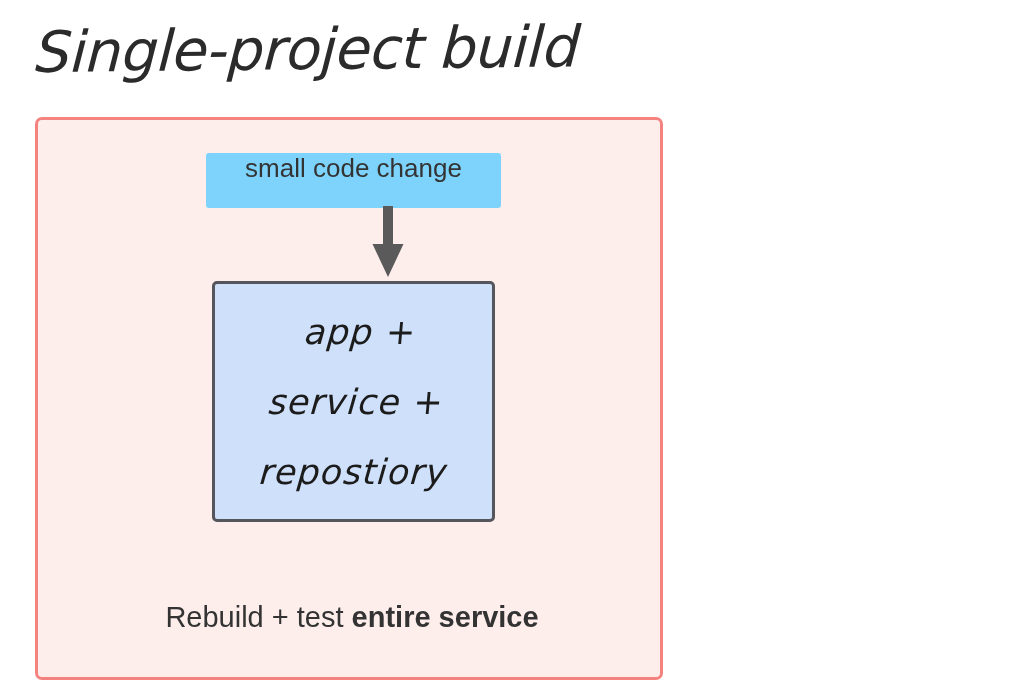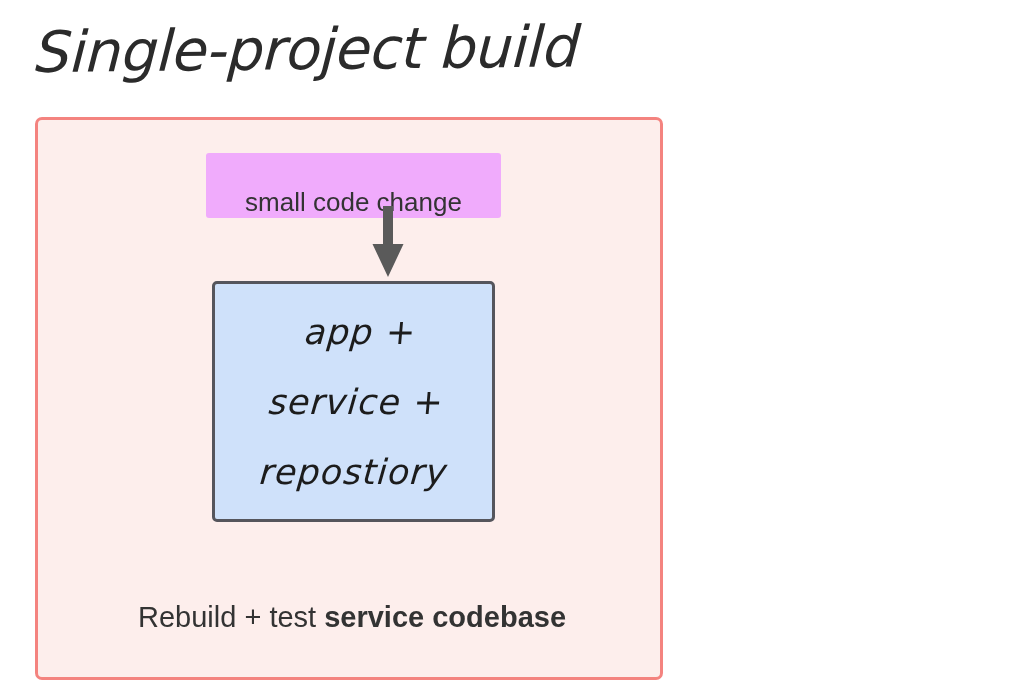--- a/index.html
+++ b/index.html
@@ -46,25 +46,25 @@
     border-radius: 7px;
     box-sizing: border-box;
   }
 
   
   .chip {
     position: absolute;
     left: 168px;
     top: 33px;
     width: 295px;
-    height: 65px;
-    background: #f0abfc;
+    height: 55px;
+    background: #7dd3fc;
     border-radius: 3px;
     display: flex;
-    align-items: flex-end;
+    align-items: flex-start;
     justify-content: center;
     color: #333333;
     font-size: 26px;
     font-family: "Liberation Sans", sans-serif;
     box-sizing: border-box;
   }
 
   
   .arrow {
     position: absolute;
@@ -136,16 +136,16 @@
     </svg>
   </div>
 
   <div class="blue-box">
     <div class="blue-line l1">app +</div>
     <div class="blue-line l2">service +</div>
     <div class="blue-line l3">repostiory</div>
   </div>
 
   <div class="footer-text">
-    <span>Rebuild + test </span><span class="strong">service codebase</span>
+    <span>Rebuild + test </span><span class="strong">entire service</span>
   </div>
 
 </div>
 
 </body></html>

